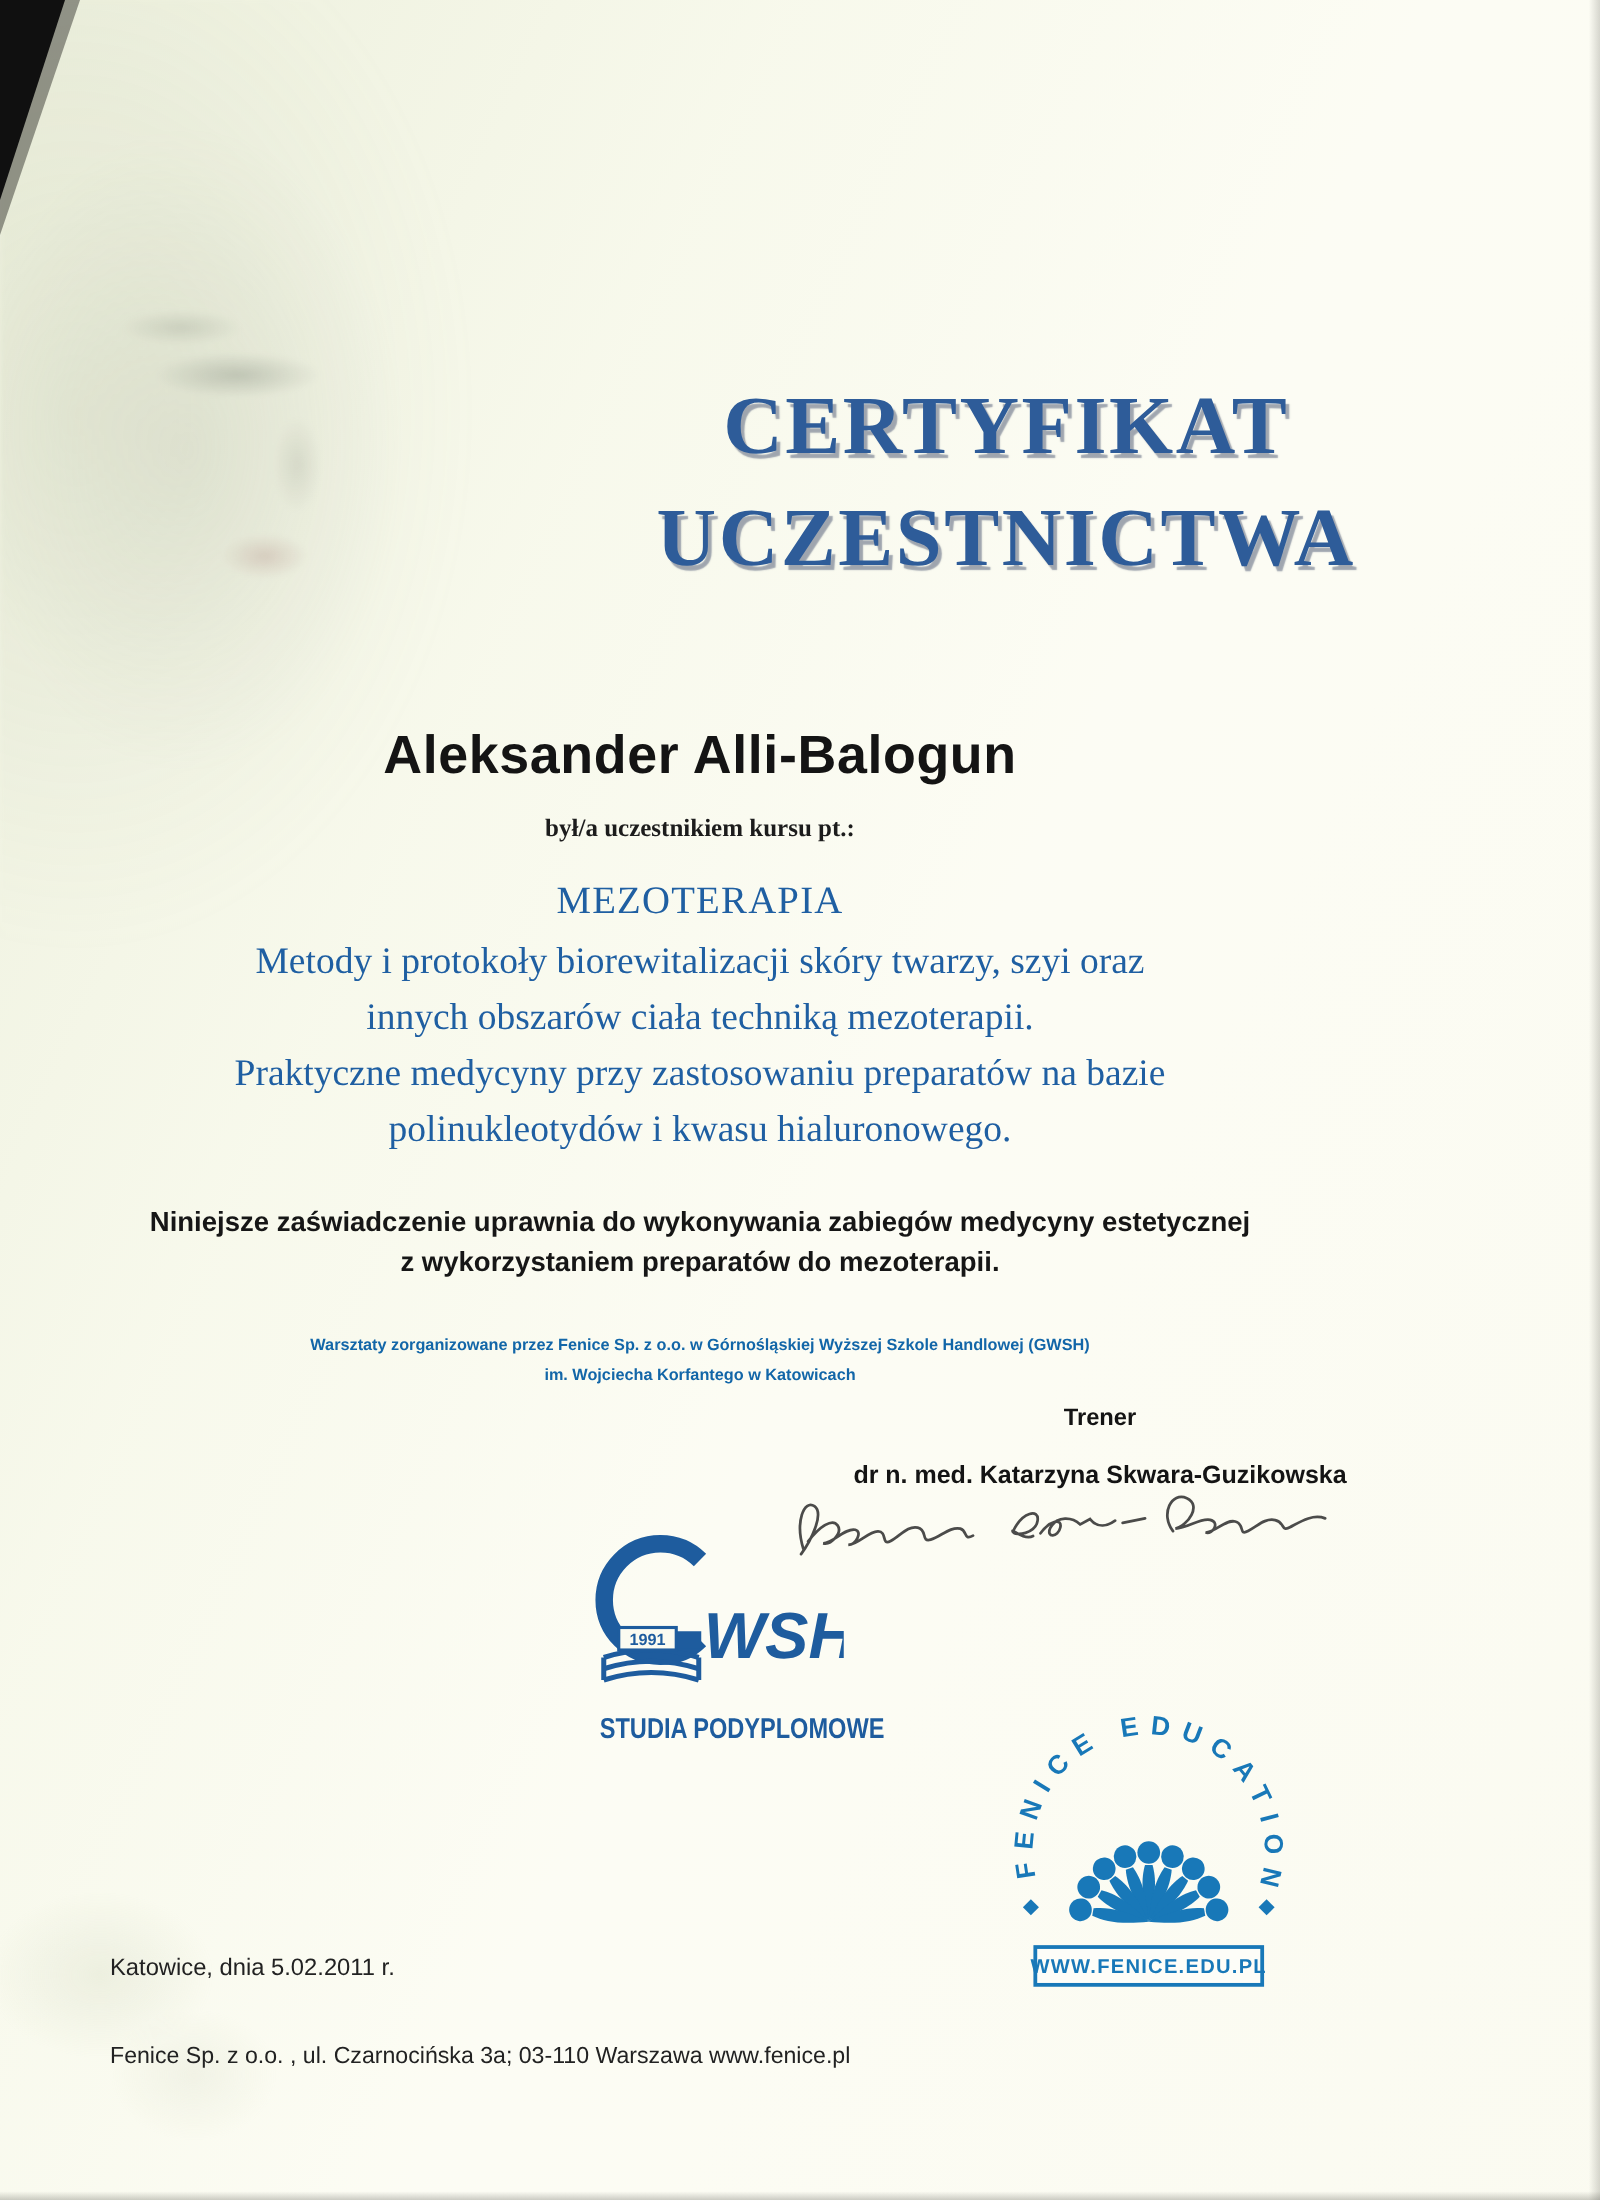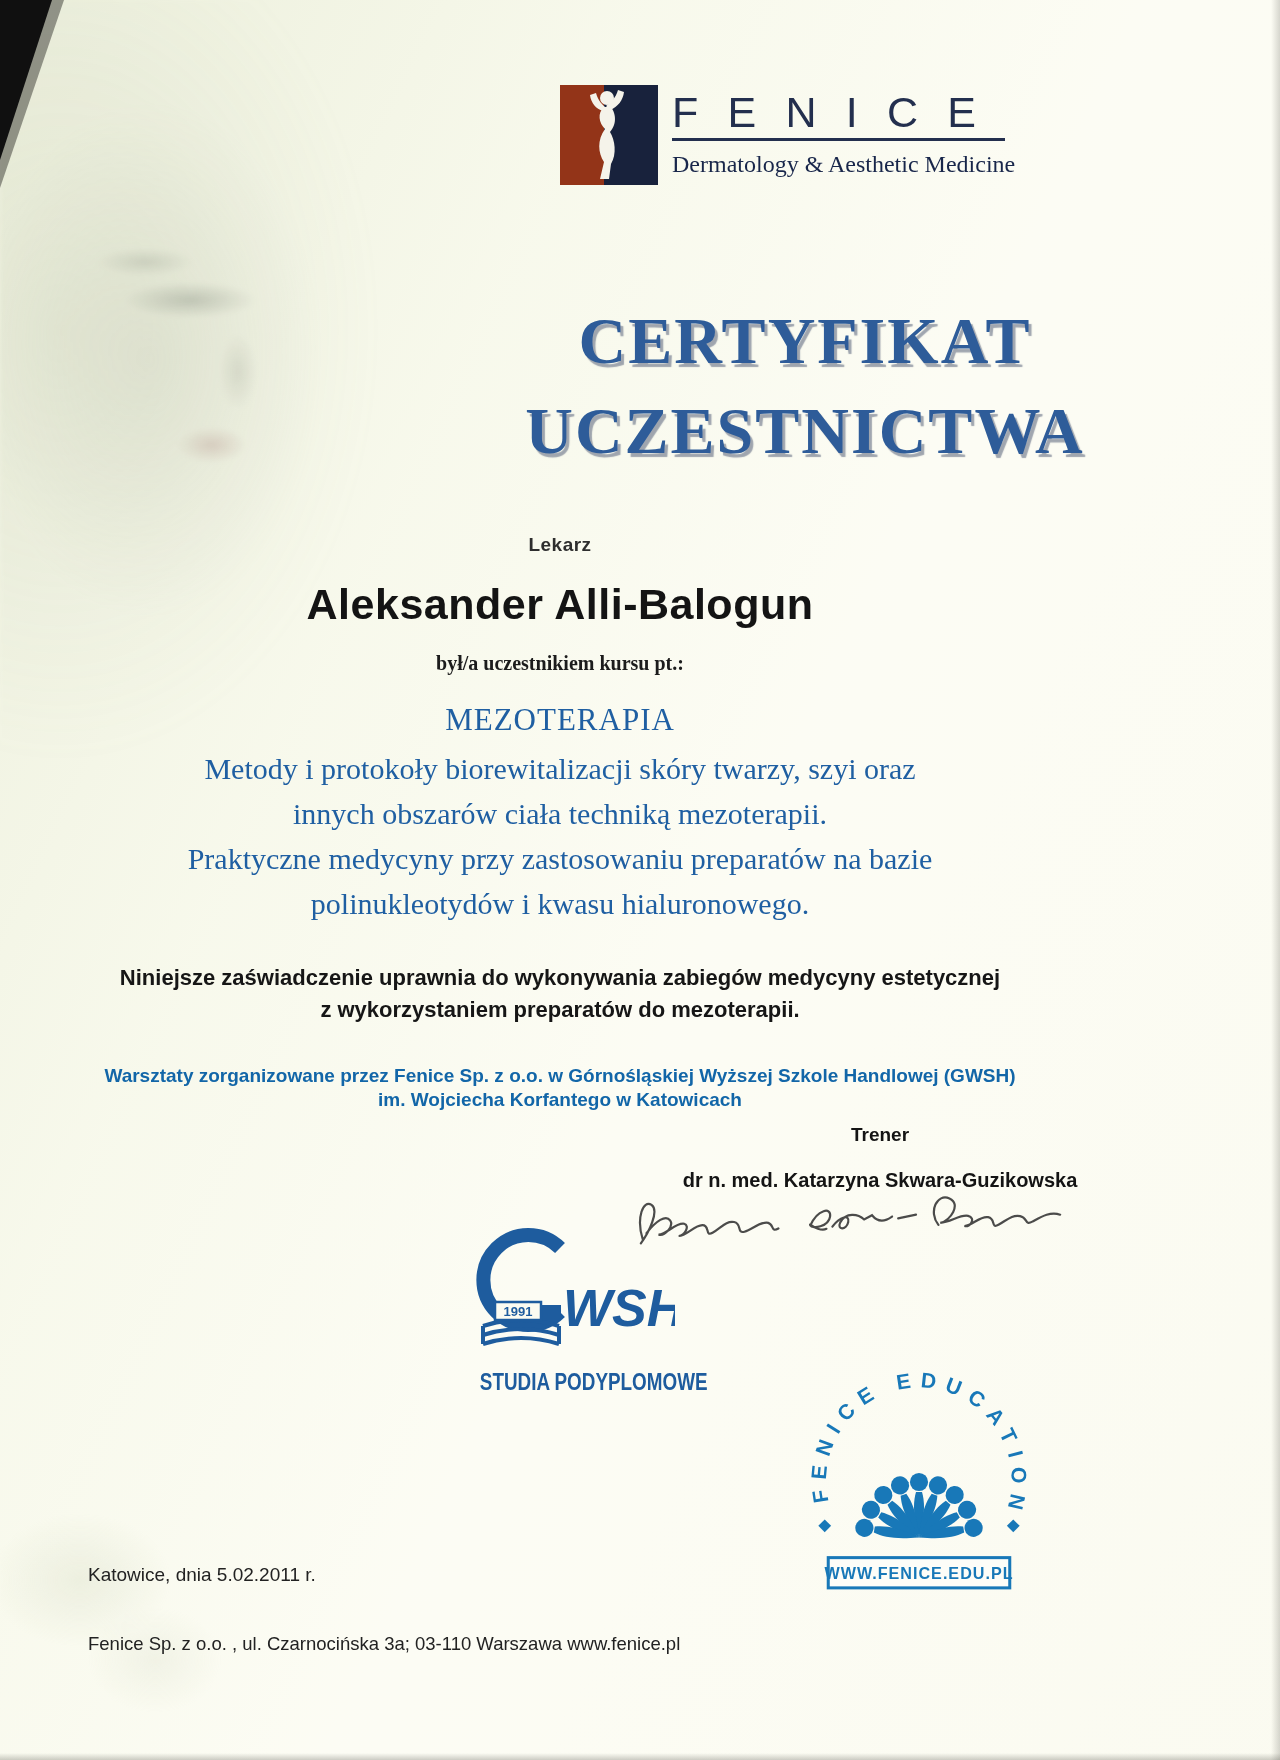--- a/index.html
+++ b/index.html
@@ -73,21 +73,21 @@
   }
 
   
   .col{ position:absolute; left:0; width:1120px; text-align:center; }
   .role{ top:534px; font-weight:700; font-size:19px; color:#2e2e2e; letter-spacing:0.5px; }
   .name{ top:580px; font-weight:700; font-size:43px; color:#141414; letter-spacing:0.5px; }
   .intro{ top:652px; font-family:"Liberation Serif", serif; font-weight:700; font-size:20px; color:#1c1c1c; }
   .course-title{ top:702px; font-family:"Liberation Serif", serif; font-size:31px; color:#1f5fa2; letter-spacing:1px; }
   .course-desc{ top:746px; font-family:"Liberation Serif", serif; font-size:30px; line-height:45px; color:#1f5fa2; }
   .statement{ top:962px; font-weight:700; font-size:22px; line-height:32px; color:#161616; }
-  .organizer{ top:1064px; font-weight:700; font-size:19px; line-height:24px; color:#1266a8; }
+  .organizer{ top:1064px; font-weight:700; font-size:13px; line-height:24px; color:#1266a8; }
 
   
   .trainer{ position:absolute; left:645px; top:1124px; width:470px; text-align:center; color:#141414; }
   .trainer-label{ font-weight:700; font-size:19px; }
   .trainer-name{ font-weight:700; font-size:20px; margin-top:23px; white-space:nowrap; }
   .signature{ position:absolute; left:632px; top:1182px; width:436px; height:66px; transform:rotate(-2deg); }
 
   
   .gwsh{ position:absolute; left:460px; top:1222px; width:220px; }
   .gwsh svg{ width:210px; height:145px; display:block; margin:0 auto; }
@@ -104,43 +104,26 @@
   .seal{ position:absolute; left:798px; top:1360px; width:242px; height:242px; }
 </style>
 </head>
 <body>
 
 <div class="page">
 
   <div class="watermark-face"></div>
   <div class="watermark-floral"></div>
 
-  <header class="brand">
-    <div class="brand-icon">
-      <svg viewBox="0 0 98 100">
-        <rect x="0" y="0" width="44" height="100" fill="#933418"></rect>
-        <rect x="44" y="0" width="54" height="100" fill="#18223c"></rect>
-        <g fill="#f5f3ea">
-          <circle cx="47" cy="13" r="7"></circle>
-          <path d="M44,22 C37,28 39,38 45,44 C37,55 38,68 44,77 L40,94 L49,94 L51,79 C57,69 55,55 50,47 C58,38 55,27 51,22 Z"></path>
-          <path d="M50,25 C58,22 63,15 64,7 L58,5 C56,13 50,18 46,21 Z"></path>
-          <path d="M43,26 C36,24 31,18 30,10 L36,8 C38,16 43,20 46,23 Z"></path>
-        </g>
-      </svg>
-    </div>
-    <div class="brand-wordmark">FENICE</div>
-    <div class="brand-subtitle">Dermatology &amp; Aesthetic Medicine</div>
-  </header>
 
   <div class="cert-title">
     <div>CERTYFIKAT</div>
     <div>UCZESTNICTWA</div>
   </div>
 
-  <div class="col role">Lekarz</div>
   <div class="col name">Aleksander Alli-Balogun</div>
   <div class="col intro">był/a uczestnikiem kursu pt.:</div>
 
   <div class="col course-title">MEZOTERAPIA</div>
   <div class="col course-desc">
     <div>Metody i protokoły biorewitalizacji skóry twarzy, szyi oraz</div>
     <div>innych obszarów ciała techniką mezoterapii.</div>
     <div>Praktyczne medycyny przy zastosowaniu preparatów na bazie</div>
     <div>polinukleotydów i kwasu hialuronowego.</div>
   </div>

